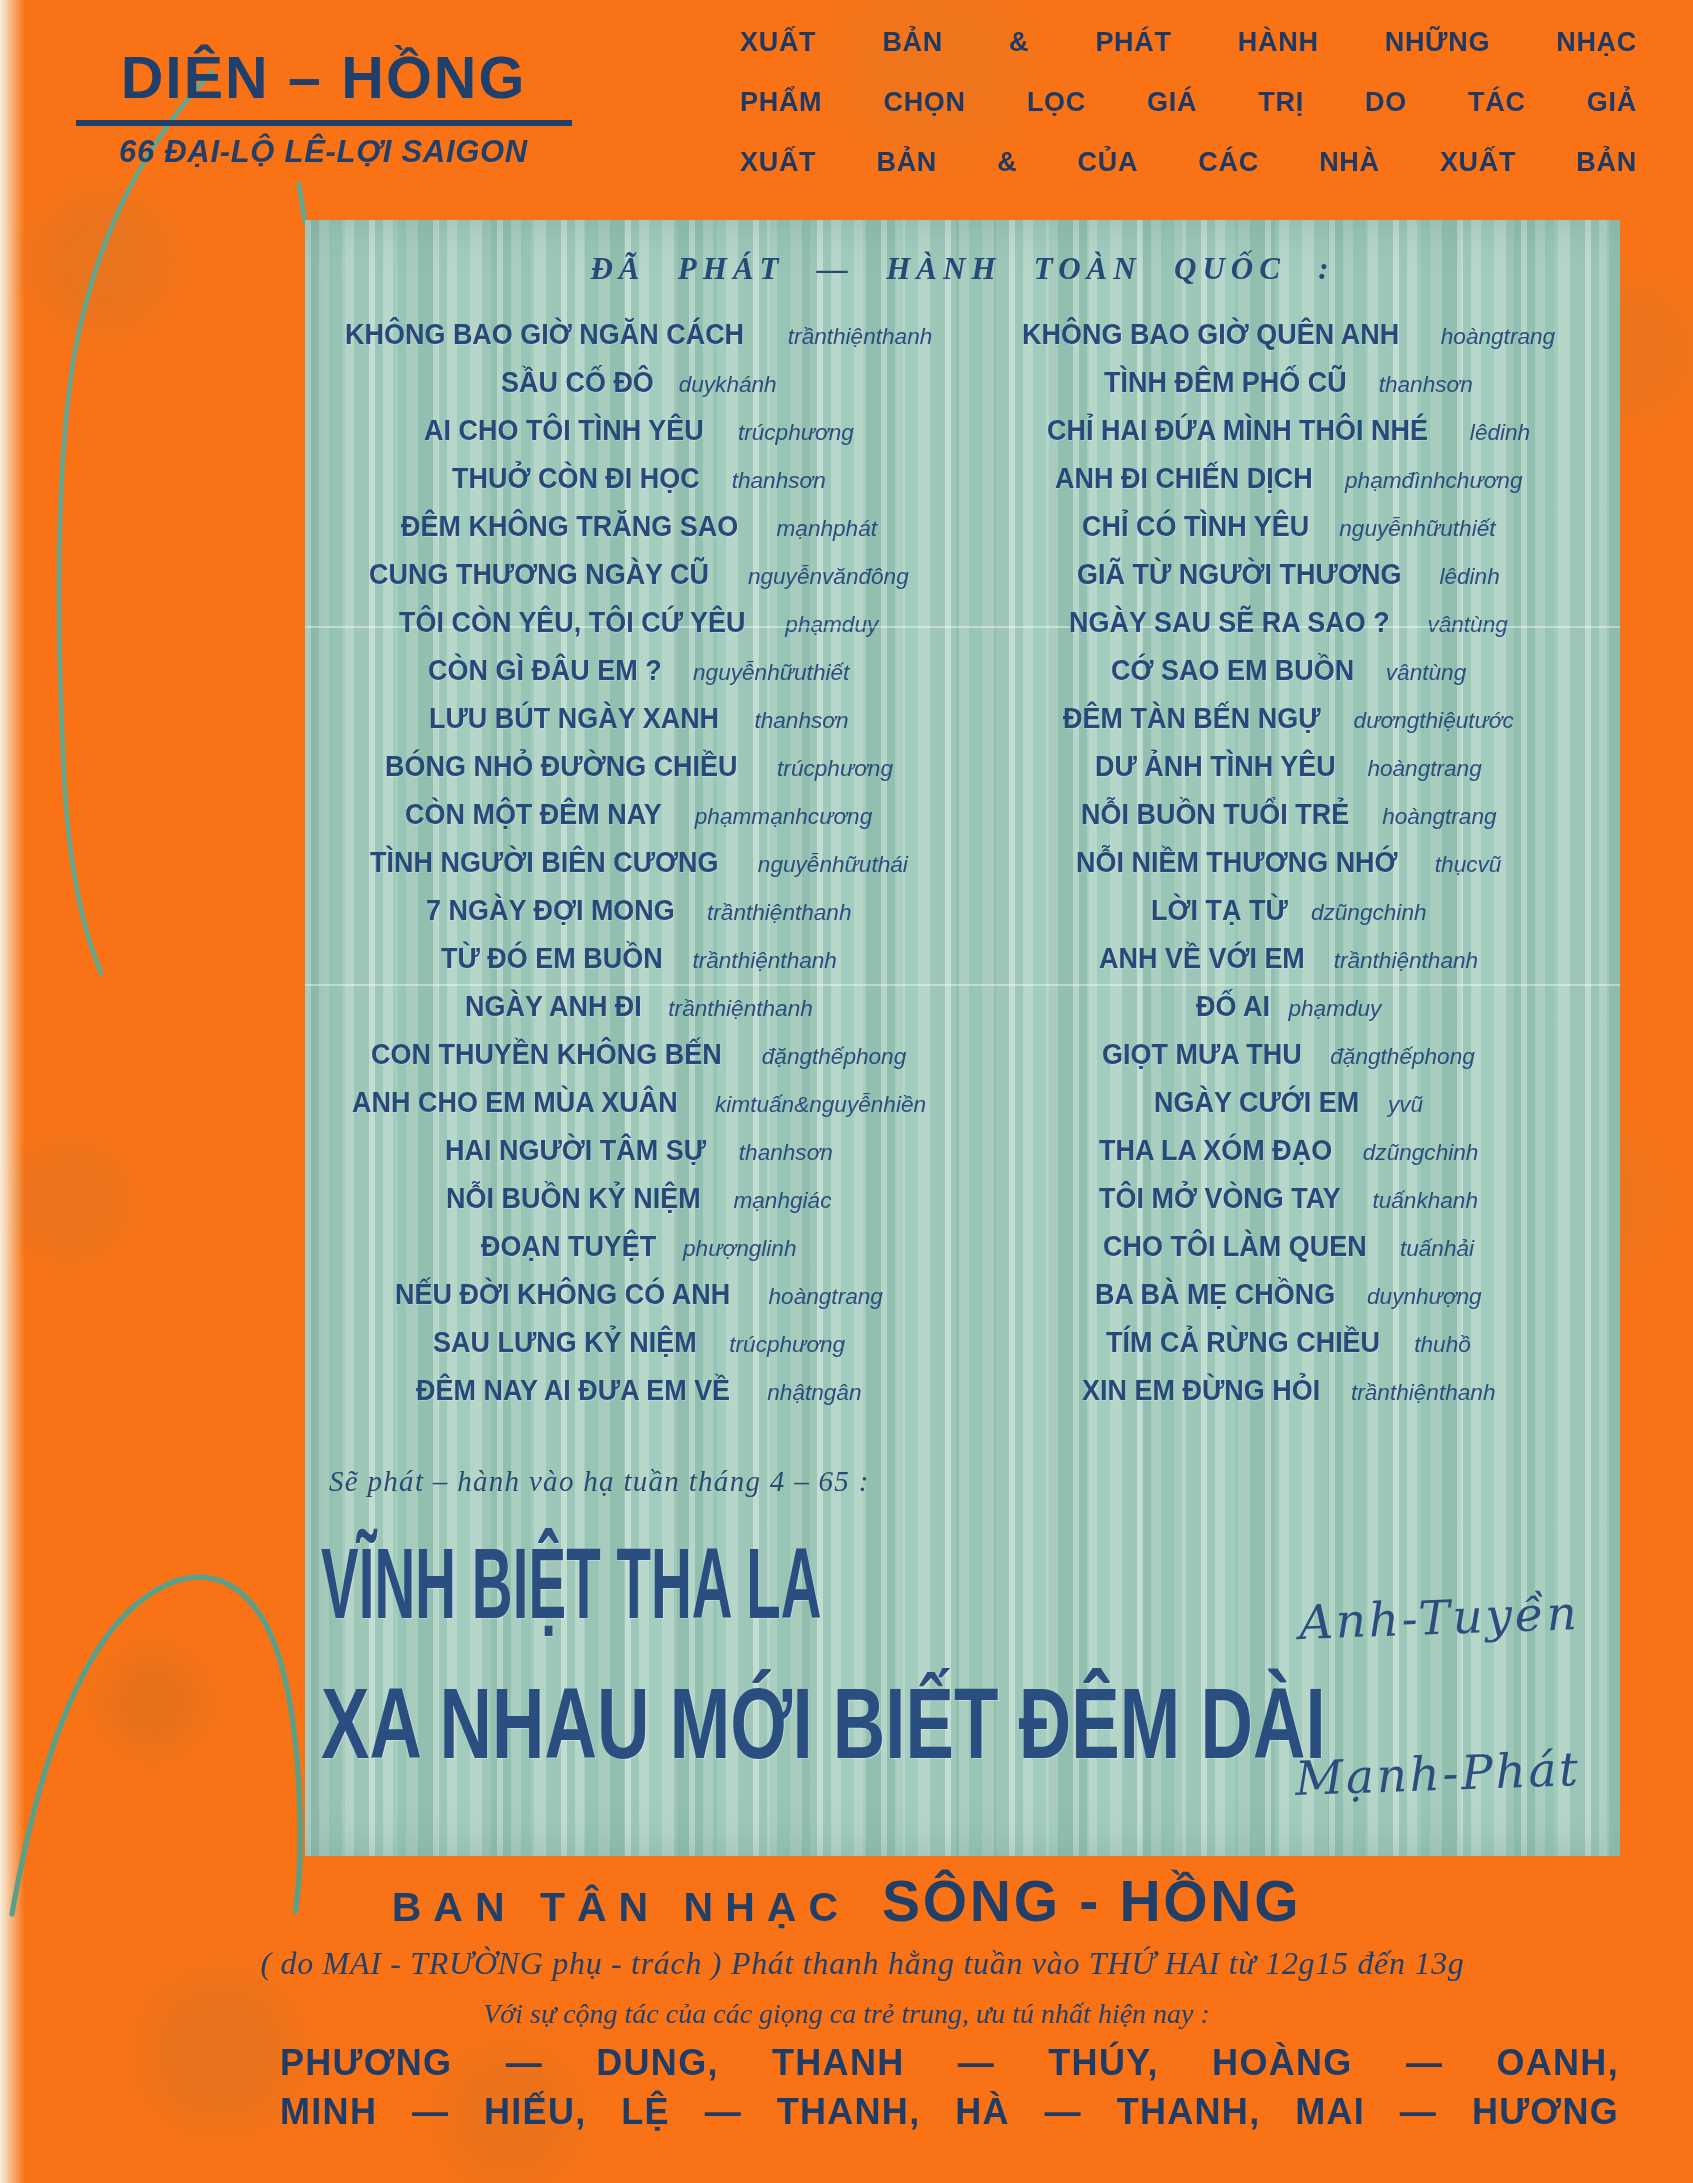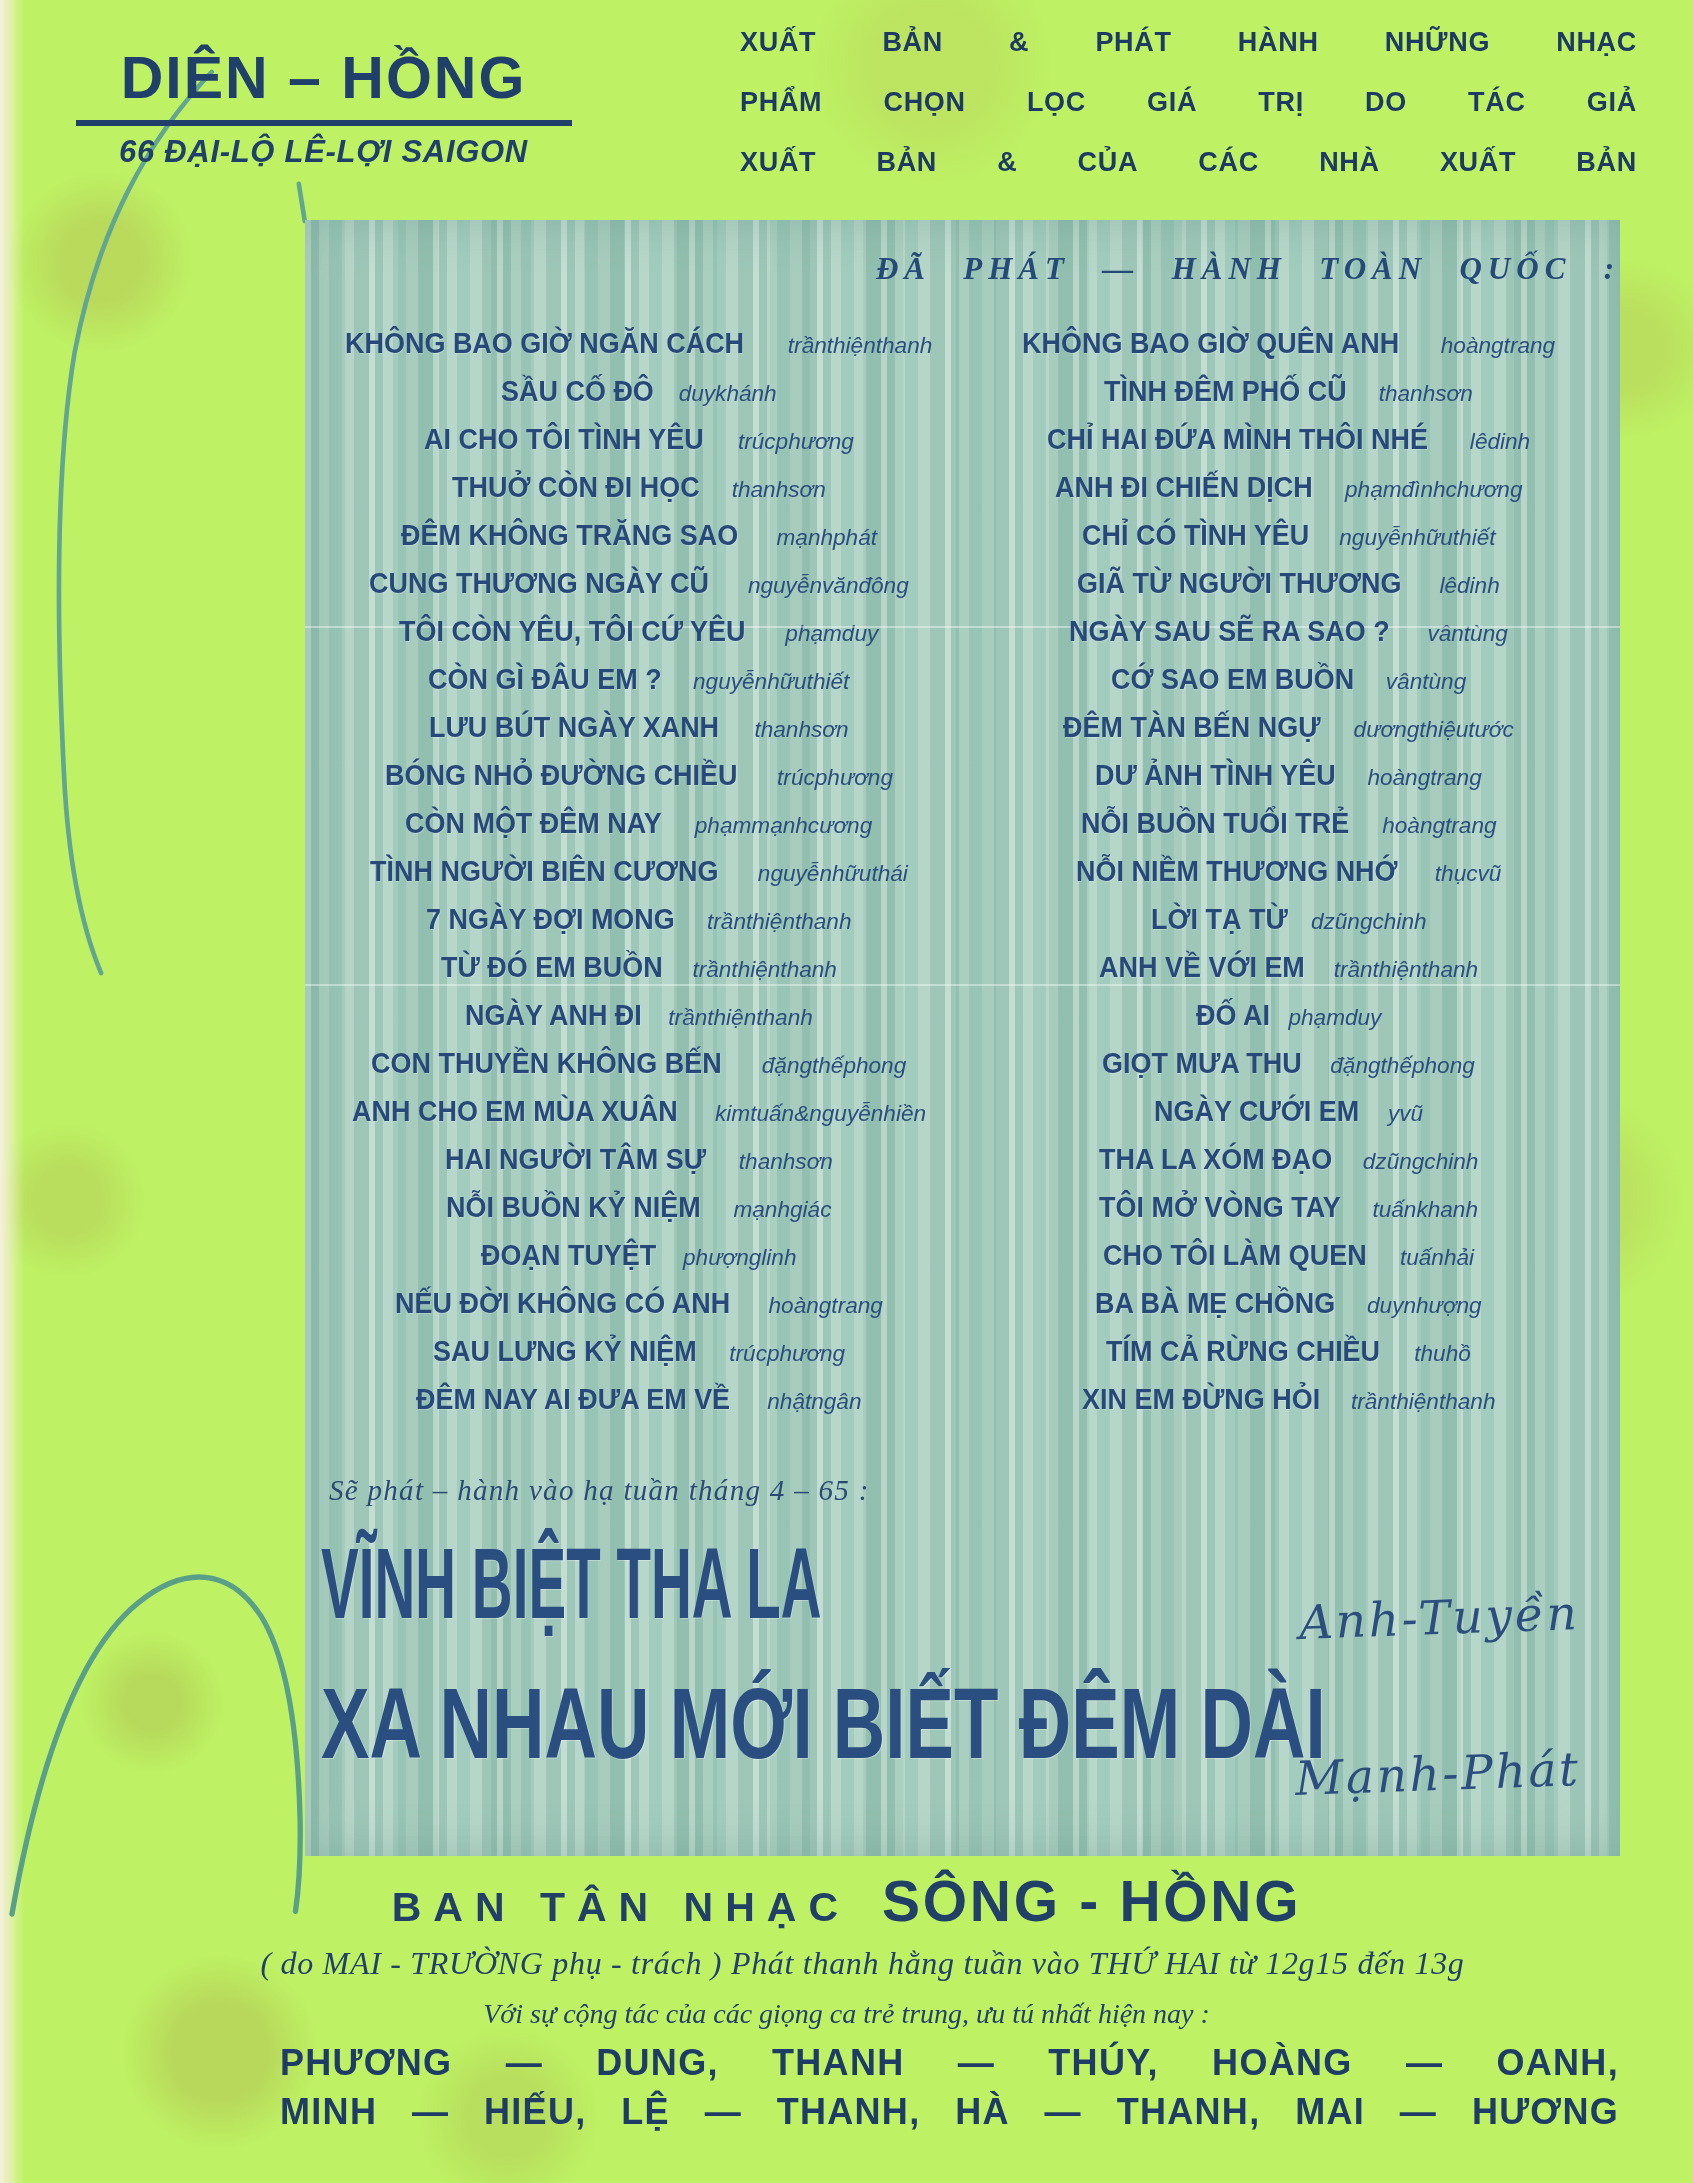--- a/index.html
+++ b/index.html
@@ -1,16 +1,16 @@
 <!DOCTYPE html>
 <html style="font-size:10.7px"><head>
 <meta charset="utf-8">
 <style>
   html,body{margin:0;padding:0;background:#8a8a8a;}
-  .page{position:relative;width:1693px;height:2183px;background:#bef264;overflow:hidden;
+  .page{position:relative;width:1693px;height:2183px;background:#f97316;overflow:hidden;
         font-family:"Liberation Sans",sans-serif;color:#2a4a78;}
   
   .stains{position:absolute;inset:0;pointer-events:none;background-image:
     radial-gradient(circle at 6% 12%, rgba(168,120,60,.20) 0 40px, transparent 93px),
     radial-gradient(circle at 4% 55%, rgba(160,115,58,.16) 0 33px, transparent 80px),
     radial-gradient(circle at 9% 78%, rgba(150,105,52,.18) 0 27px, transparent 73px),
     radial-gradient(circle at 13% 94%, rgba(160,110,55,.20) 0 47px, transparent 100px),
     radial-gradient(circle at 96% 16%, rgba(165,118,62,.15) 0 40px, transparent 93px),
     radial-gradient(circle at 93% 55%, rgba(170,125,70,.14) 0 53px, transparent 113px),
     radial-gradient(circle at 55% 3%, rgba(175,130,75,.12) 0 60px, transparent 126px),
@@ -33,21 +33,21 @@
   .panel{position:absolute;left:305px;top:220px;width:1315px;height:1636px;
     background-color:#a3cbbb;
     background-image:
       repeating-linear-gradient(90deg, rgba(255,255,255,.28) 0 6px, rgba(124,178,162,.30) 6px 14px,
         rgba(238,248,242,.18) 14px 24px, rgba(143,196,180,.34) 24px 37px,
         rgba(255,255,255,.12) 37px 49px, rgba(118,172,156,.26) 49px 64px),
       repeating-linear-gradient(90deg, rgba(90,150,132,.10) 0 40px, rgba(255,255,255,.10) 40px 93px);
     box-shadow:inset 0 0 47px rgba(90,140,125,.35);}
   .crease{position:absolute;left:0;width:100%;height:2px;background:rgba(255,255,255,.40);pointer-events:none;}
 
-  .panel-header{margin:31px auto 11px;text-align:right;font-family:"Liberation Serif",serif;
+  .panel-header{margin:31px auto 2px;text-align:center;font-family:"Liberation Serif",serif;
     font-style:italic;font-weight:700;font-size:31px;letter-spacing:6px;word-spacing:18.6px;color:#254a78;}
 
   .columns{display:flex;padding:29px 18.6px 0 21px;gap:24px;}
   .col{flex:1;min-width:0;}
   .srow{display:flex;justify-content:center;align-items:baseline;height:48px;}
   .stitle{font-weight:700;font-size:29px;white-space:nowrap;transform:scaleX(.93);
           transform-origin:0 70%;color:#27497a;text-shadow:0.7px 0.7px 0 rgba(255,255,255,.25);}
   .sauthor{font-style:italic;font-size:22.6px;white-space:nowrap;color:#2a4e7e;flex-shrink:0;padding-left:13.3px;}
 
   .upcoming-intro{margin:43px 0 0 24px;font-family:"Liberation Serif",serif;font-style:italic;

